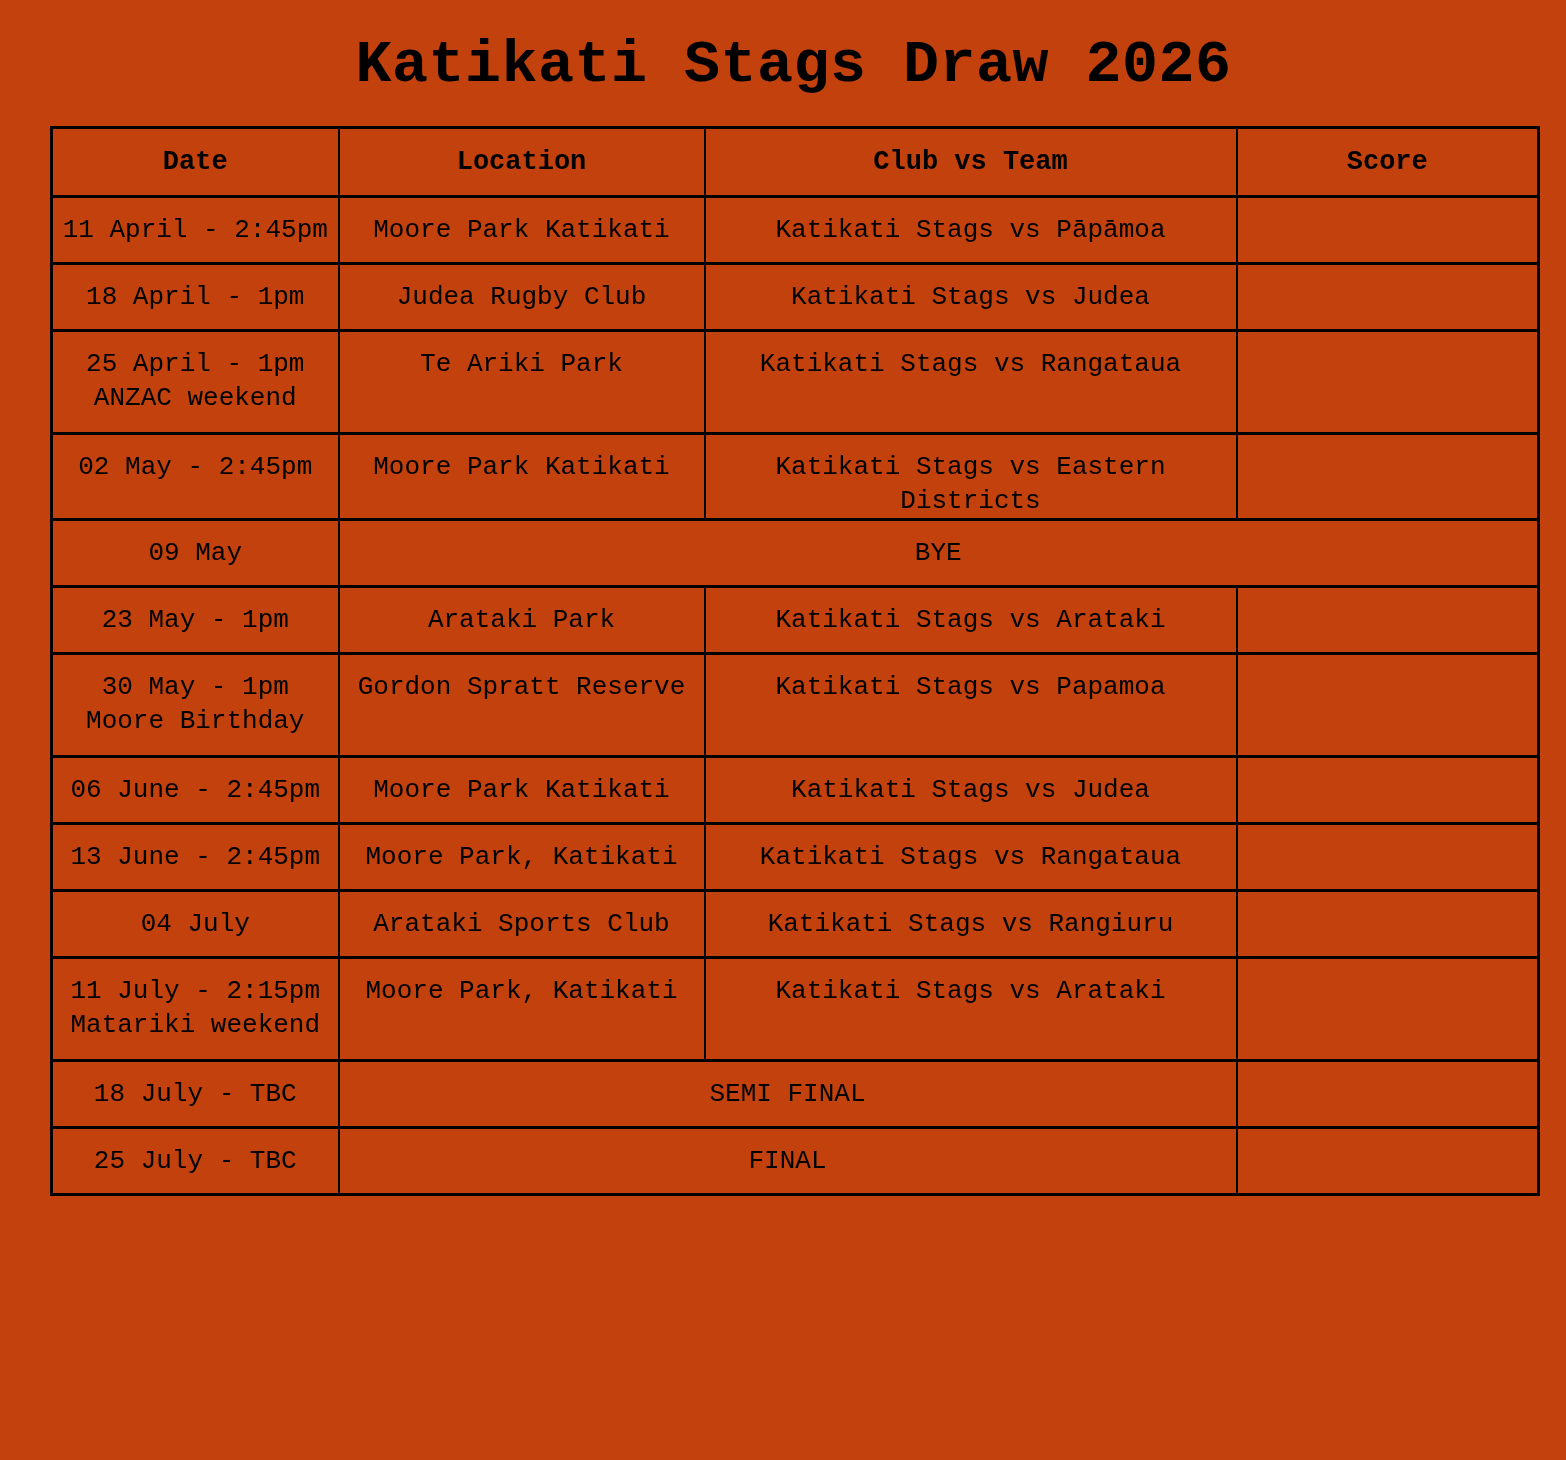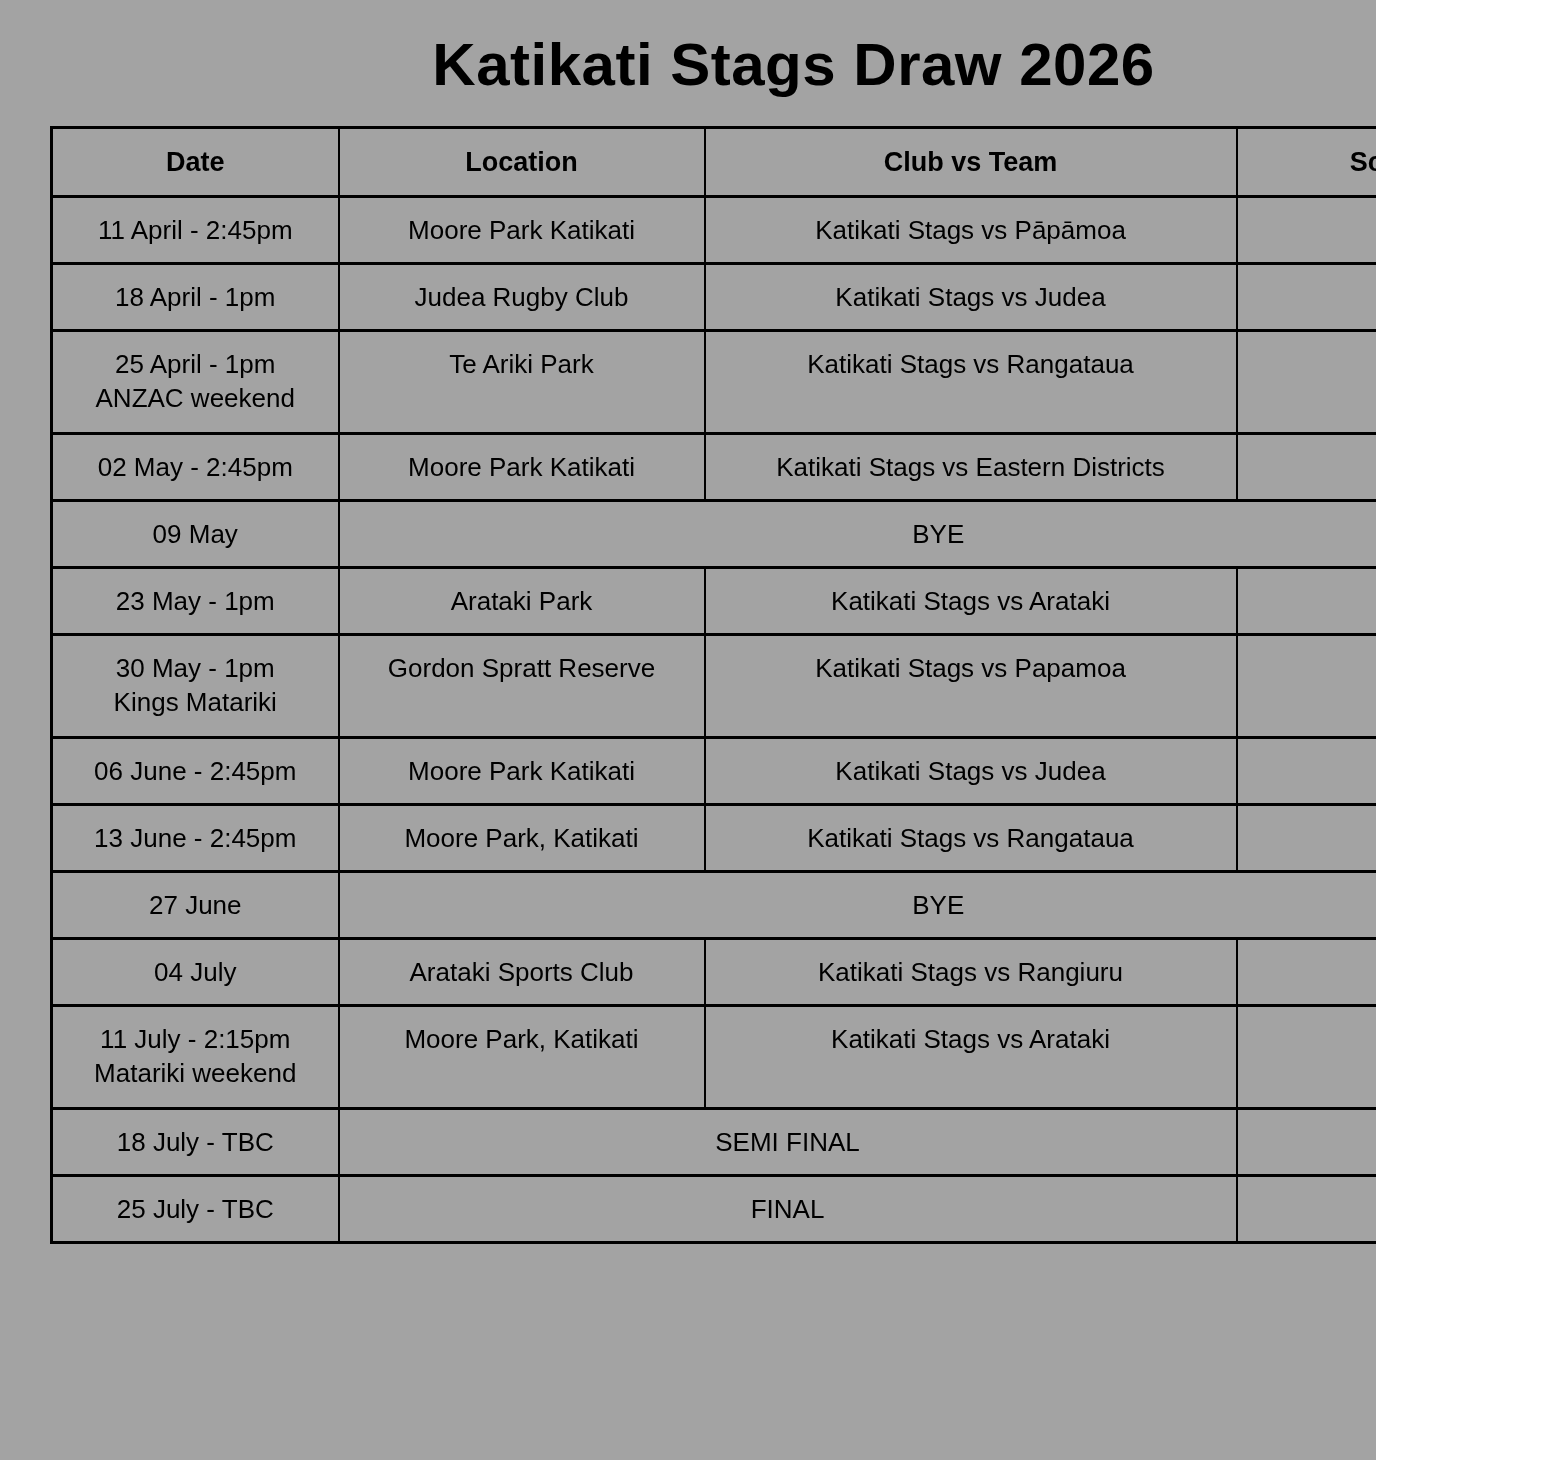--- a/index.html
+++ b/index.html
@@ -5,24 +5,25 @@
   * { box-sizing: border-box; }
   html, body {
     margin: 0;
     padding: 0;
     background: #ffffff;
     width: 1566px;
     font-family: "Liberation Sans", sans-serif;
     color: #000000;
   }
   .page {
-    width: 1376px;
+    width: 1566px;
     height: 1460px;
-    background: #a3a3a3;
+    background: #c2410c;
     overflow: hidden;
+    font-family: Liberation Mono, monospace;
   }
   .title {
     width: 1487px;
     margin: 30px 0 0 50px;
     text-align: center;
     font-size: 60px;
     line-height: 70px;
     font-weight: 700;
     letter-spacing: 0.5px;
   }
@@ -122,21 +123,21 @@
       <tr class="h-s">
         <td>23 May - 1pm</td>
         <td>Arataki Park</td>
         <td>Katikati Stags vs Arataki</td>
         <td></td>
       </tr>
 
       <tr class="h-l">
         <td>
           <div>30 May - 1pm</div>
-          <div>Kings Matariki</div>
+          <div>Moore Birthday</div>
         </td>
         <td>Gordon Spratt Reserve</td>
         <td>Katikati Stags vs Papamoa</td>
         <td></td>
       </tr>
 
       <tr class="h-s">
         <td>06 June - 2:45pm</td>
         <td>Moore Park Katikati</td>
         <td>Katikati Stags vs Judea</td>
@@ -144,24 +145,20 @@
       </tr>
 
       <tr class="h-s">
         <td>13 June - 2:45pm</td>
         <td>Moore Park, Katikati</td>
         <td>Katikati Stags vs Rangataua</td>
         <td></td>
       </tr>
 
 
-      <tr class="h-s">
-        <td>27 June</td>
-        <td colspan="3">BYE</td>
-      </tr>
 
       <tr class="h-s">
         <td>04 July</td>
         <td>Arataki Sports Club</td>
         <td>Katikati Stags vs Rangiuru</td>
         <td></td>
       </tr>
 
       <tr class="h-l">
         <td>

